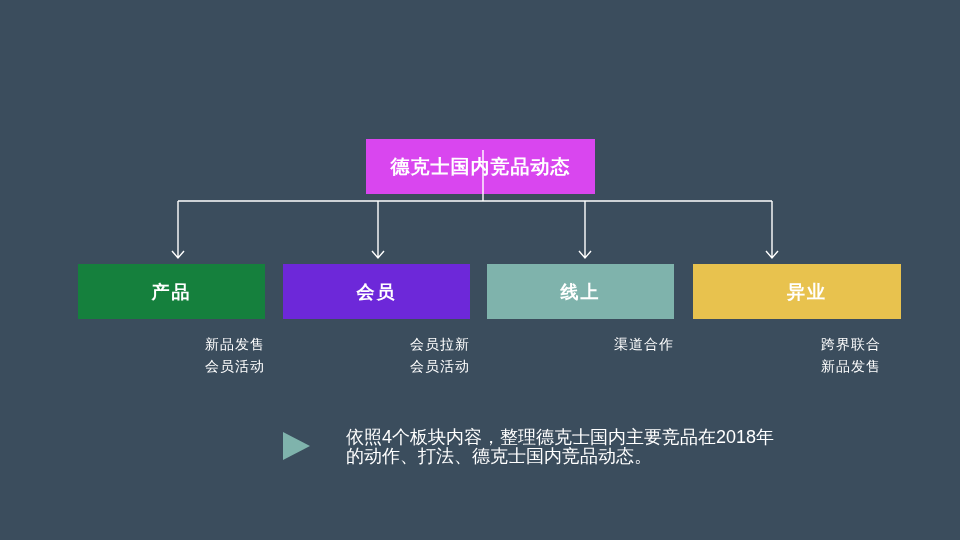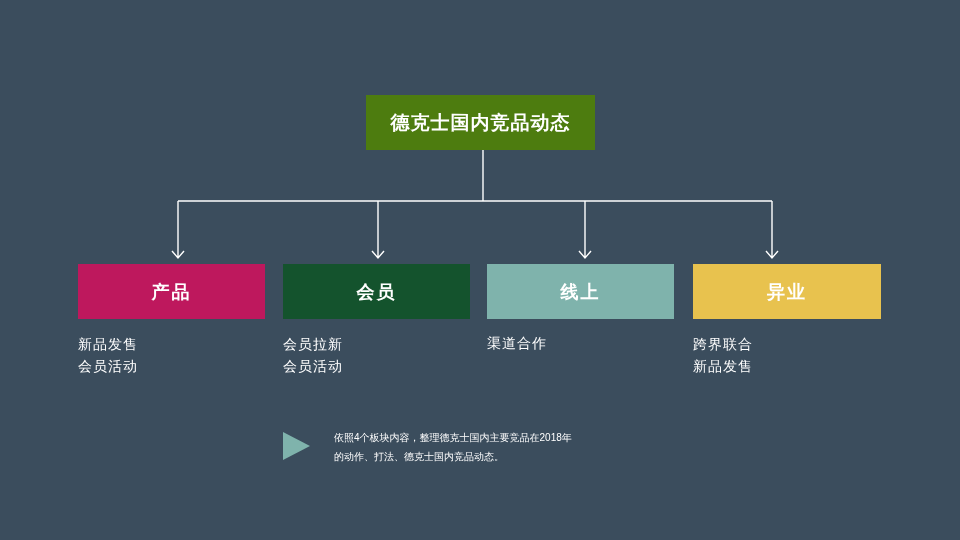--- a/index.html
+++ b/index.html
@@ -26,100 +26,100 @@
   }
   .connectors {
     position: absolute; left: 0; top: 0;
     width: 960px; height: 540px;
     pointer-events: none;
   }
   .connectors path { stroke: #ffffff; stroke-width: 1.4; fill: none; }
   .category { position: absolute; top: 264px; width: 187px; }
   .cat-product       { left: 78px;  }
   .cat-member        { left: 283px; }
-  .cat-online        { left: 487px; font-family: Liberation Serif, serif; }
+  .cat-online        { left: 487px; }
   .cat-cross         { left: 693px; width: 188px; }
   .cat-box {
     width: 100%; height: 55px;
     display: flex; align-items: center; justify-content: center;
     font-size: 18px; font-weight: bold; letter-spacing: 2px;
     color: #ffffff;
   }
-  .cat-items { margin-top: 14px; text-align: left; }
+  .cat-items { margin-top: 14px; text-align: right; }
   .cat-item {
     font-size: 14px; line-height: 22px; color: #ffffff;
     letter-spacing: 1px;
   }
   .note {
     position: absolute; left: 283px; top: 428px;
     display: flex; align-items: flex-start;
   }
   .note-icon {
     width: 27px; height: 28px; margin-top: 4px;
     background: #7fb3ac;
     clip-path: polygon(0 0, 100% 50%, 0 100%);
     flex: 0 0 auto;
   }
   .note-text {
-    margin-left: 24px;
-    font-size: 10px; line-height: 19px; color: #ffffff;
+    margin-left: 36px;
+    font-size: 18px; line-height: 19px; color: #ffffff;
   }
 </style>
 </head>
 <body>
 
 <div class="slide" style="background-color: rgb(59, 77, 93);">
 
-  <div class="title-box" style="background-color: #4d7c0f;">
+  <div class="title-box" style="background-color: #d946ef; margin-top: 44px;">
     <span>德克士国内竞品动态</span>
   </div>
 
   <svg class="connectors" width="960" height="540" viewBox="0 0 960 540" xmlns="http://www.w3.org/2000/svg">
 
     <path d="M483,150 V201"></path>
 
     <path d="M178,201 H772"></path>
 
     <path d="M178,201 V258 M172,251 L178,258 L184,251"></path>
     <path d="M378,201 V258 M372,251 L378,258 L384,251"></path>
     <path d="M585,201 V258 M579,251 L585,258 L591,251"></path>
     <path d="M772,201 V258 M766,251 L772,258 L778,251"></path>
   </svg>
 
   <div class="category cat-product">
-    <div class="cat-box" style="background-color: #be185d; text-align: right;">
+    <div class="cat-box" style="background-color: #15803d; text-align: right;">
       <span>产品</span>
     </div>
     <div class="cat-items">
       <div class="cat-item">新品发售</div>
       <div class="cat-item">会员活动</div>
     </div>
   </div>
 
   <div class="category cat-member">
-    <div class="cat-box" style="background-color: #14532d;">
+    <div class="cat-box" style="background-color: #6d28d9;">
       <span>会员</span>
     </div>
     <div class="cat-items">
       <div class="cat-item">会员拉新</div>
       <div class="cat-item">会员活动</div>
     </div>
   </div>
 
   <div class="category cat-online">
     <div class="cat-box" style="background-color: rgb(127, 179, 172);">
       <span>线上</span>
     </div>
     <div class="cat-items">
       <div class="cat-item">渠道合作</div>
     </div>
   </div>
 
   <div class="category cat-cross">
-    <div class="cat-box" style="background-color: rgb(232, 194, 78);">
+    <div class="cat-box" style="background-color: rgb(232, 194, 78); padding-left: 20px;">
       <span>异业</span>
     </div>
     <div class="cat-items">
       <div class="cat-item">跨界联合</div>
       <div class="cat-item">新品发售</div>
     </div>
   </div>
 
   <div class="note">
     <div class="note-icon" style="background-color: rgb(127, 179, 172);"></div>

